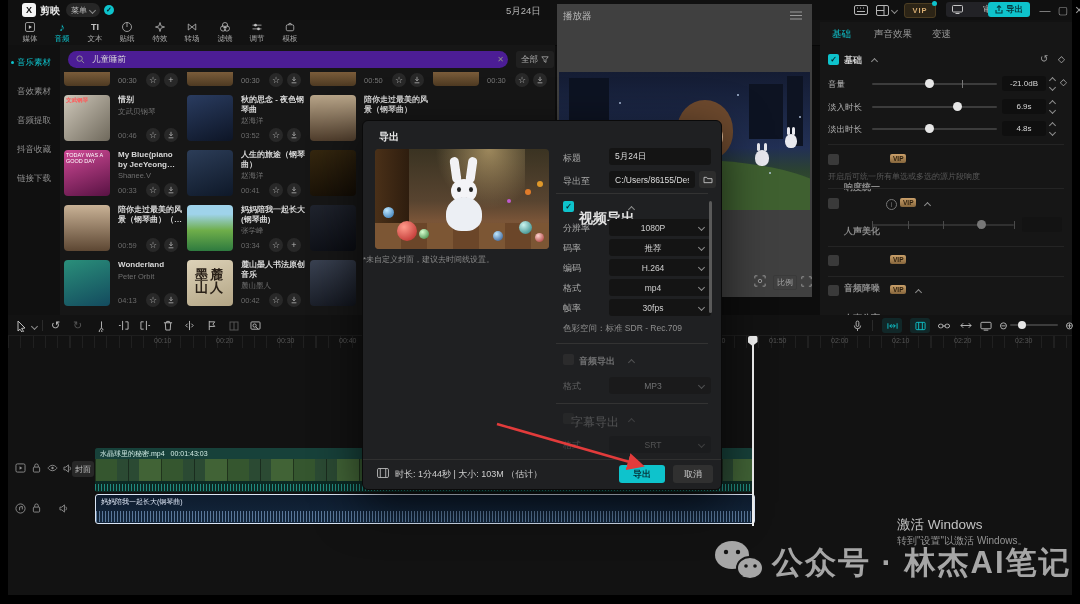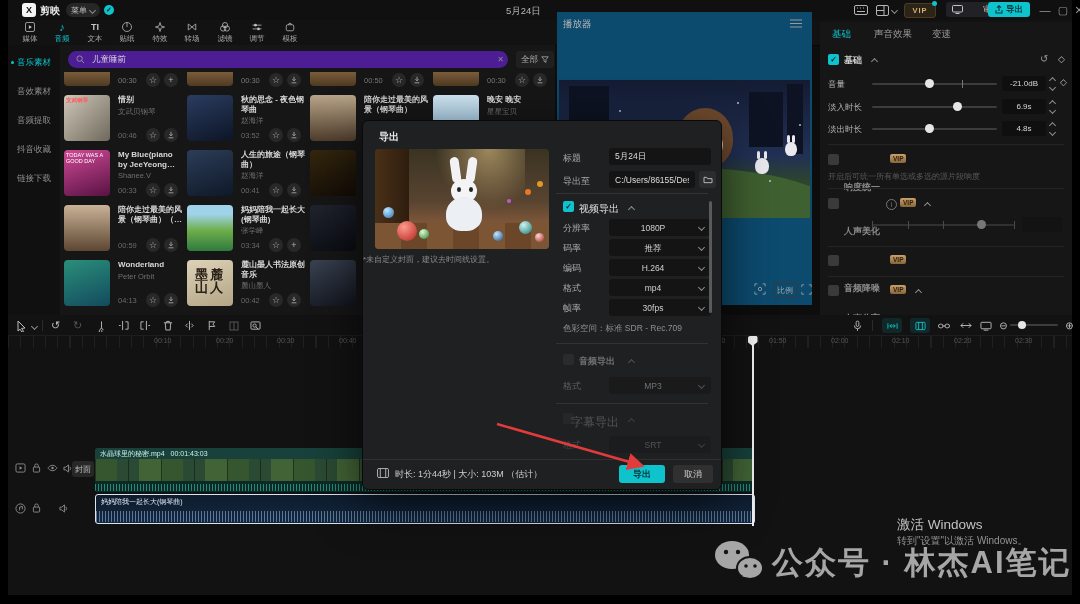--- a/index.html
+++ b/index.html
@@ -63,21 +63,21 @@
   .th5{background:linear-gradient(160deg,#2c3d58,#0e1828);}
   .th6{background:linear-gradient(160deg,#35270f,#120c05);}
   .th7,.th11,.th15{background:#1c1c1c;}
   .th8{background:linear-gradient(180deg,#c9b296,#5d4733);}
   .th9{background:linear-gradient(180deg,#9fd3ea 20%,#6fae4a 55%,#2e7a3f);}
   .th10{background:linear-gradient(160deg,#20242e,#0a0c12);}
   .th12{background:linear-gradient(160deg,#2a8f7a,#134a5e);}
   .th13{background:linear-gradient(160deg,#ddd2b8,#b3a585);}
   .th14{background:linear-gradient(160deg,#3a4252,#11141c);}
   
-  #player{left:557px;top:12px;width:255px;height:293px;background:#0c4a6e;}
+  #player{left:557px;top:4px;width:255px;height:293px;background:#404040;}
   .pl-title{left:6px;top:6px;font-size:9.5px;color:#b9b9b9;}
   .pl-menu{right:10px;top:6px;width:13px;height:10px;color:#9a9a9a;}
   .scene{left:2px;top:68px;width:251px;height:138px;overflow:hidden;background:linear-gradient(180deg,#141c33 0%,#223055 55%,#2c4330 72%,#3d5c2e 100%);}
   .castle{position:absolute;background:#0d1322;}
   .hill{position:absolute;left:-20px;bottom:-40px;width:300px;height:90px;border-radius:50%;background:#3f6030;}
   .girl-head{position:absolute;left:118px;top:28px;width:56px;height:60px;border-radius:50% 50% 45% 45%;background:#6e4a2e;}
   .girl-face{position:absolute;left:130px;top:48px;width:34px;height:34px;border-radius:50%;background:#e8c09a;}
   .bunny{position:absolute;background:#e9e9ef;border-radius:50% 50% 45% 45%;}
   .bunny::before,.bunny::after{content:"";position:absolute;top:-7px;width:3px;height:8px;background:#e9e9ef;border-radius:2px;}
   .bunny::before{left:2px;}.bunny::after{right:2px;}
@@ -374,28 +374,20 @@
       </div>
   </div>
   <div class="card" style="left:250px;top:48px">
     <div class="thumb th2"></div>
     <div class="meta">
         <div class="ct">陪你走过最美的风景（钢琴曲）</div>
         <div class="ca"></div>
       </div>
     <div class="cd"></div>
   </div>
-  <div class="card" style="left:373px;top:48px">
-    <div class="thumb th3"></div>
-    <div class="meta">
-        <div class="ct">晚安 晚安</div>
-        <div class="ca">星星宝贝</div>
-      </div>
-    <div class="cd"></div>
-  </div>
   <div class="card" style="left:4px;top:103px">
     <div class="thumb th4">
         <span class="thtxt">TODAY WAS A GOOD DAY</span>
       </div>
     <div class="meta">
         <div class="ct">My Blue(piano by JeeYeong Kim)</div>
         <div class="ca">Shanee.V</div>
       </div>
     <div class="cd">00:33</div>
     <div class="ic cbtn star">☆</div>
@@ -828,21 +820,21 @@
   <span class="flabel" style="top:54px">导出至</span>
   <input class="dinput" style="top: 50px; width: 74px;" value="C:/Users/86155/Desktop...">
   <div class="folder-btn ic" style="top:50px">
     <svg width="10" height="8" viewBox="0 0 11 9">
         <path d="M1 1.5h3l1 1.5h5v4.5H1z" fill="none" stroke="#c5c5c5"></path>
       </svg>
   </div>
   <div class="ddiv" style="top:72px"></div>
 
   <div class="abs cb ic" style="left:200px;top:80px">✓</div>
-  <span class="abs" style="left:216px;top:81px;font-size:10px;font-weight:normal;color:#e2e2e2">视频导出</span>
+  <span class="abs" style="left:216px;top:89px;font-size:14px;font-weight:bold;color:#e2e2e2">视频导出</span>
   <i class="abs chv up" style="left:266px;top:86px"></i>
 
   <span class="flabel" style="top:101px">分辨率</span>
   <div class="dselect" style="top:98px">
       <span>1080P</span>
       <i class="chv"></i>
     </div>
   <span class="flabel" style="top:121px">码率</span>
   <div class="dselect" style="top:118px">
       <span>推荐</span>

